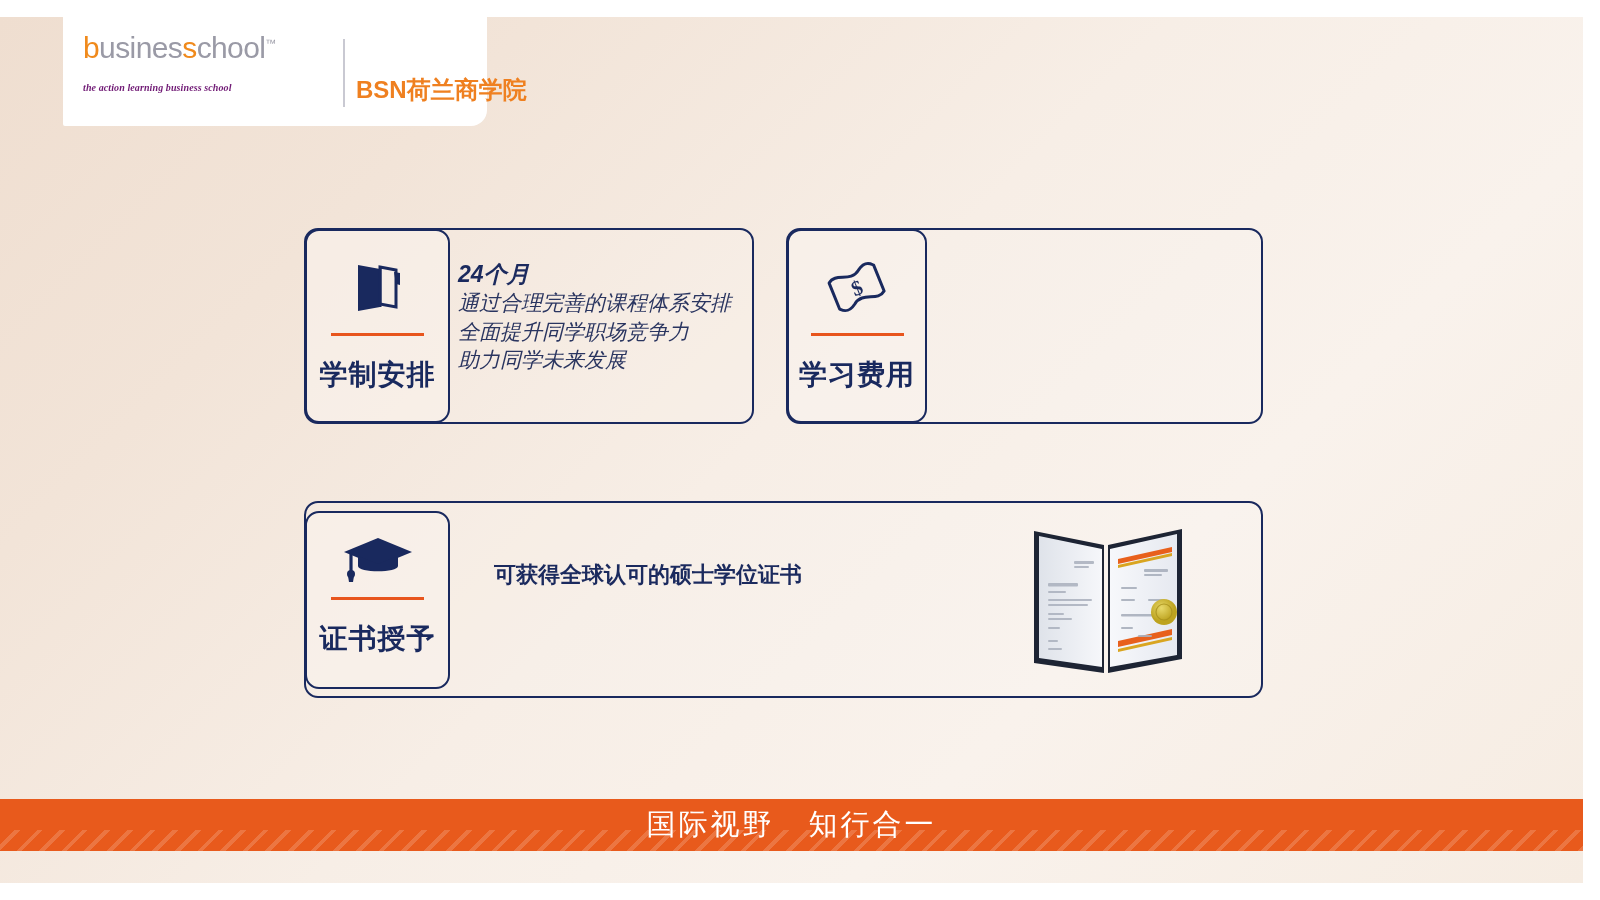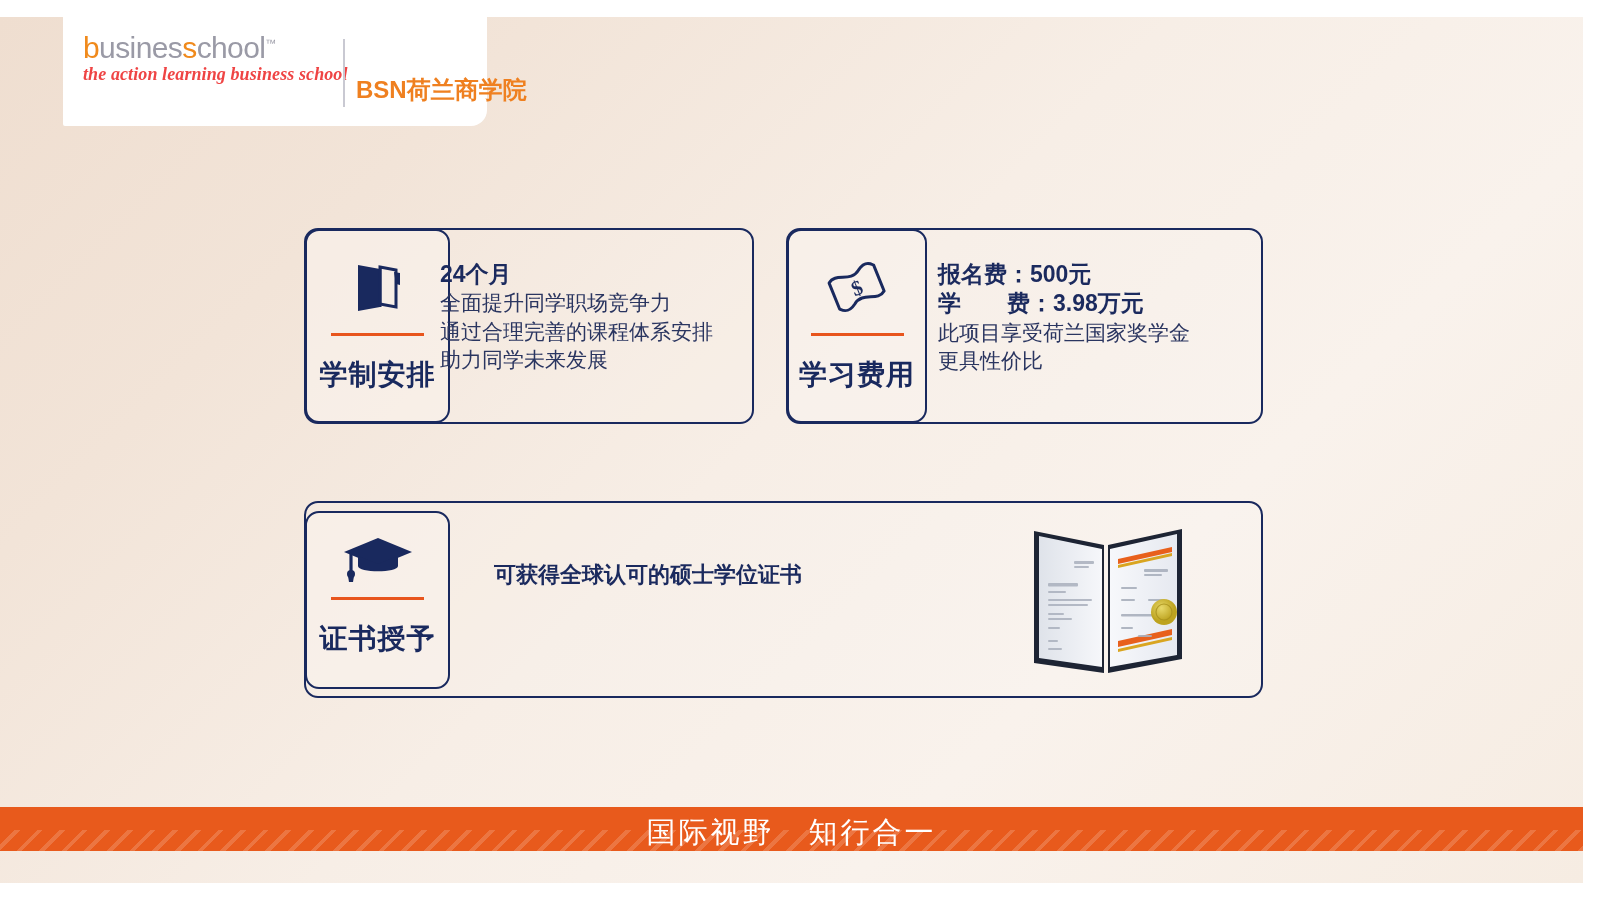--- a/index.html
+++ b/index.html
@@ -25,23 +25,23 @@
     line-height:1.0;
   }
   .logo-line{
     font-family:"Liberation Sans","DejaVu Sans",sans-serif;
     font-size:30px;font-weight:400;color:#9a9aa6;letter-spacing:-0.6px;
     white-space:nowrap;
   }
   .logo-line .o{color:#f08a1c;}
   .logo-line .tm{font-size:11px;vertical-align:super;color:#9a9aa6;letter-spacing:0;}
   .logo-tagline{
-    margin-top:2px;
+    margin-top:20px;
     font-family:"Liberation Serif","DejaVu Serif",serif;
-    font-style:italic;font-weight:700;font-size:18px;color:#ef4444;
+    font-style:italic;font-weight:700;font-size:10px;color:#701a75;
     white-space:nowrap;letter-spacing:0.1px;
   }
   .logo-sep{
     position:absolute;left:280px;top:22px;width:2px;height:68px;background:#c9c9d2;
   }
   .logo-cn{
     position:absolute;left:293px;top:57px;
     font-size:24px;font-weight:700;color:#ef8020;white-space:nowrap;
     font-family:"Liberation Sans","DejaVu Sans",sans-serif;
   }
@@ -77,21 +77,21 @@
   #badge-cert .badge-rule{margin-top:8px;}
 
   .badge-label{
     margin-top:20px;
     font-size:28px;font-weight:700;color:#19295e;letter-spacing:1px;
     font-family:"Liberation Sans","DejaVu Sans",sans-serif;
   }
   #badge-cert .badge-label{}
 
   .card-body{position:absolute;color:#19295e;}
-  #body-duration{left:440px;top:243px;width:290px;}
+  #body-duration{left:458px;top:243px;width:290px;font-style:italic;}
   #body-fee{left:938px;top:243px;width:320px;}
   #body-cert{left:462px;top:515px;width:470px;}
 
   .head-line{
     font-size:23px;font-weight:700;line-height:1.28;color:#1b2a5e;white-space:nowrap;
   }
   .sub-line{
     font-size:21px;font-weight:400;line-height:1.35;color:#2a3560;white-space:nowrap;
   }
   .bullet-line{
@@ -100,21 +100,21 @@
   }
   .bullet-line .star{margin-right:9px;}
   .bullet-line.indent{padding-left:32px;margin-top:32px;}
 
   .diploma-wrap{
     position:absolute;left:1026px;top:500px;width:168px;height:168px;
   }
 
   
   .footer{
-    position:absolute;left:0;bottom:32px;width:1583px;height:44px;
+    position:absolute;left:0;bottom:32px;width:1583px;height:52px;
     background:#e85a1c;overflow:hidden;
   }
   .footer-stripes{
     position:absolute;left:0;bottom:0;width:100%;height:21px;
     background-image:repeating-linear-gradient(-45deg,
       rgba(255,255,255,0.17) 0px,rgba(255,255,255,0.17) 4px,
       rgba(255,255,255,0.0) 4px,rgba(255,255,255,0.0) 16px);
   }
   .footer-text{
     position:absolute;left:0;top:0;width:100%;height:52px;
@@ -146,43 +146,37 @@
         <path d="M44 15 L50 16 L50 28 L46 27 Z" fill="#19295e"></path>
         <path d="M8 8 L30 12 L30 50 L8 54 Z" fill="#19295e"></path>
         <path d="M30 12 L30 50" stroke="#19295e" stroke-width="3"></path>
       </svg>
     </div>
     <div class="badge-rule"></div>
     <div class="badge-label">学制安排</div>
   </div>
   <div class="card-body" id="body-duration">
     <div class="head-line">24个月</div>
+    <div class="sub-line">通过合理完善的课程体系安排</div>
     <div class="sub-line">全面提升同学职场竞争力</div>
-    <div class="sub-line">通过合理完善的课程体系安排</div>
     <div class="sub-line">助力同学未来发展</div>
   </div>
 
   <div class="card" id="card-fee"></div>
   <div class="badge" id="badge-fee">
     <div class="badge-icon">
       <svg width="64" height="62" viewBox="0 0 64 62">
         <g transform="rotate(-22 32 31)">
           <path d="M8 16 C18 8, 28 24, 40 15 C50 8, 54 14, 56 16 L56 44 C46 52, 36 36, 24 45 C14 52, 10 46, 8 44 Z" fill="none" stroke="#19295e" stroke-width="3" stroke-linejoin="round"></path>
           <text x="32" y="38" font-family="Liberation Serif, serif" font-size="21" font-weight="700" fill="#19295e" text-anchor="middle">$</text>
         </g>
       </svg>
     </div>
     <div class="badge-rule"></div>
     <div class="badge-label">学习费用</div>
-  </div>
-  <div class="card-body" id="body-fee">
-    <div class="head-line">报名费：500元</div>
-    <div class="head-line">学　　费：3.98万元</div>
-    <div class="sub-line">此项目享受荷兰国家奖学金</div>
-    <div class="sub-line">更具性价比</div>
   </div>
 
   <div class="card" id="card-cert"></div>
   <div class="badge" id="badge-cert">
     <div class="badge-icon">
       <svg width="72" height="52" viewBox="0 0 72 52">
         <path d="M36 6 L70 20 L36 34 L2 20 Z" fill="#19295e"></path>
         <path d="M16 24 L16 34 C16 41, 56 41, 56 34 L56 24 L36 32 Z" fill="#19295e"></path>
         <path d="M9 22 L9 40" stroke="#19295e" stroke-width="3.2" fill="none"></path>
         <circle cx="9" cy="42" r="4" fill="#19295e"></circle>

